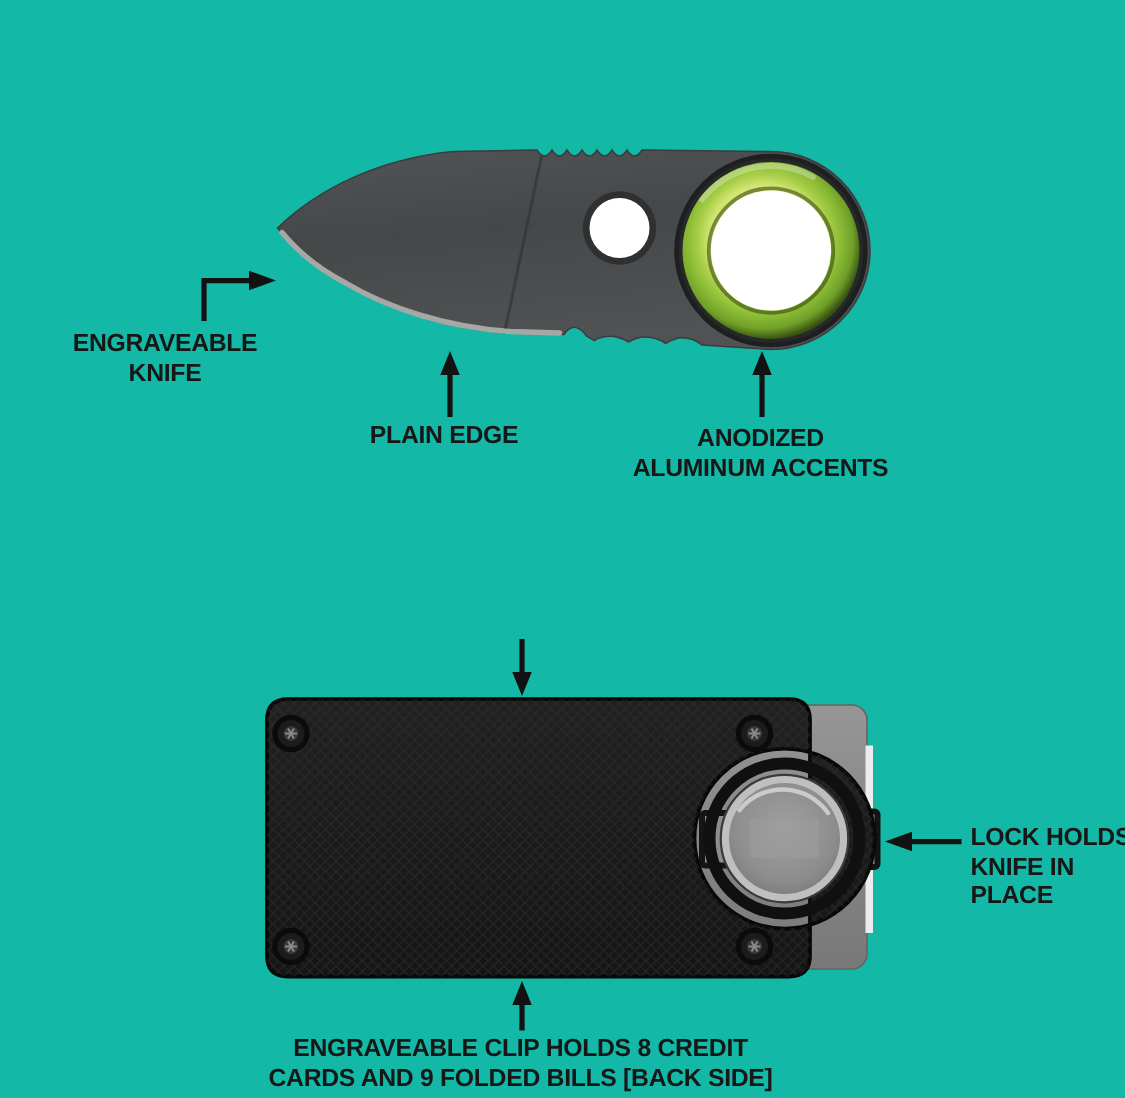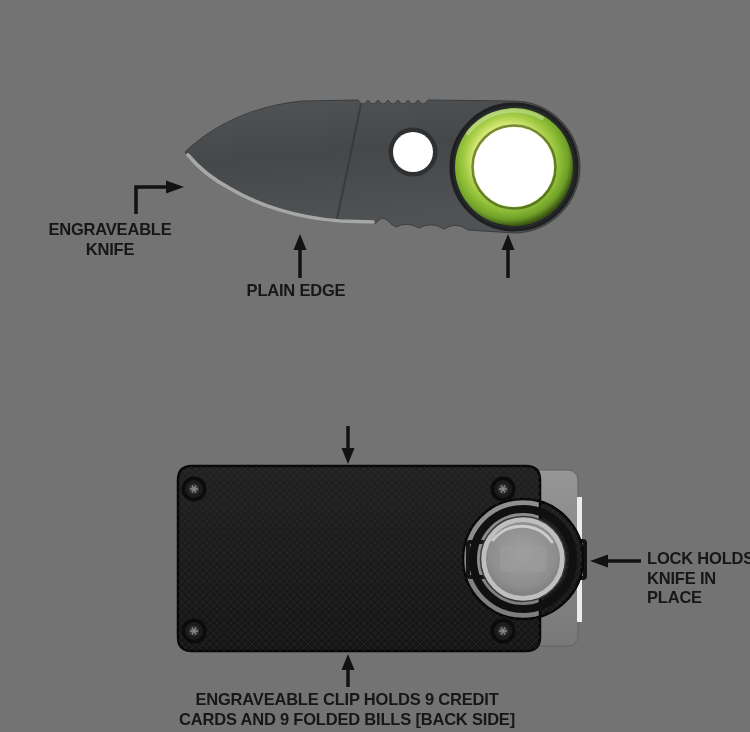--- a/index.html
+++ b/index.html
@@ -1,19 +1,19 @@
 <!DOCTYPE html>
 <html><head>
 <meta charset="utf-8">
 <style>
   html,body{margin:0;padding:0;background:#ffffff;}
   .canvas{
     position:relative;
     width:750px;height:732px;
-    background:#737373;
+    background:#14b8a6;
     overflow:hidden;
     font-family:"Liberation Sans", sans-serif;
   }
   .art{position:absolute;left:0;top:0;}
   .label{
     position:absolute;
     font-weight:bold;
     font-size:16.5px;
     line-height:19.5px;
     letter-spacing:-0.2px;
@@ -182,26 +182,30 @@
 
   <div class="label centered" style="left:110px;top:220px;">
     <span>ENGRAVEABLE</span>
     <span>KNIFE</span>
   </div>
 
   <div class="label centered" style="left:296px;top:281px;text-align:right;">
     <span>PLAIN EDGE</span>
   </div>
 
+  <div class="label centered" style="left:507px;top:283px;">
+    <span>ANODIZED</span>
+    <span>ALUMINUM ACCENTS</span>
+  </div>
 
 
   <div class="label left" style="left:647px;top:549px;">
     <span>LOCK HOLDS</span>
     <span>KNIFE IN</span>
     <span>PLACE</span>
   </div>
 
   <div class="label centered" style="left:347px;top:690px;">
-    <span>ENGRAVEABLE CLIP HOLDS 9 CREDIT</span>
+    <span>ENGRAVEABLE CLIP HOLDS 8 CREDIT</span>
     <span>CARDS AND 9 FOLDED BILLS [BACK SIDE]</span>
   </div>
 
 </div>
 
 </body></html>

